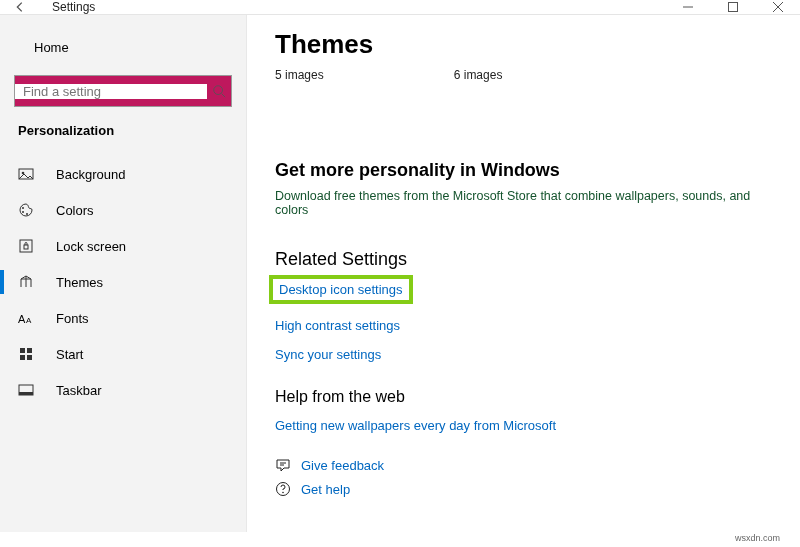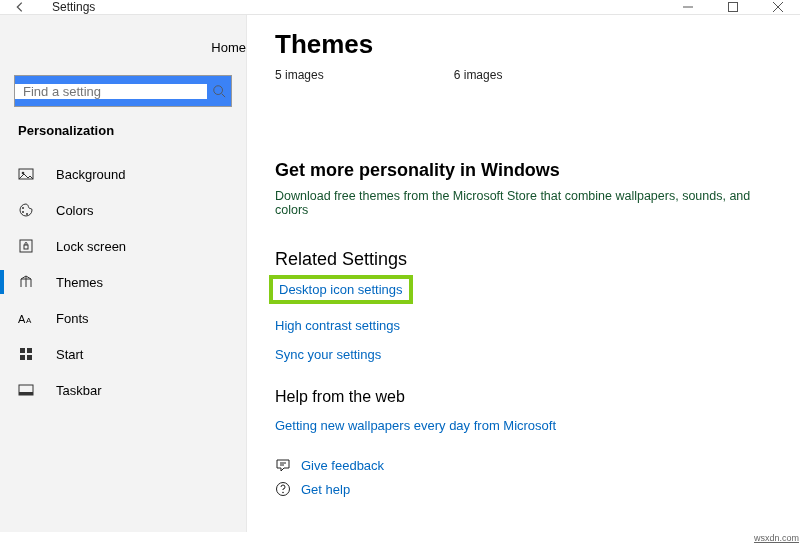--- a/index.html
+++ b/index.html
@@ -7,43 +7,43 @@
 
   .titlebar { height: 15px; display: flex; align-items: center; padding: 0 0 0 8px; border-bottom: 1px solid #e5e5e5; }
   .titlebar .back { width: 24px; height: 24px; display: flex; align-items:center; justify-content:center; color:#555; }
   .titlebar .title { font-size: 12px; padding-left: 20px; color:#222; }
   .winctrls { margin-left:auto; display:flex; }
   .winctrl { width:45px; height:30px; display:flex; align-items:center; justify-content:center; color:#555; }
   .winctrl svg { width:10px; height:10px; }
 
   .main { display:flex; height:517px; }
   .sidebar { width:247px; background:#f3f3f3; border-right:1px solid #e8e8e8; padding-top:14px; }
-  .home-row { display:flex; align-items:center; height:36px; padding-left:2px; gap:16px; font-size:13px;justify-content:flex-end; }
-  .searchbox { display:flex; align-items:center; border:1px solid #999; height:32px; margin:10px 14px 14px 14px; background:#3b82f6; }
+  .home-row { display:flex; align-items:center; height:36px; padding-left:18px; gap:16px; font-size:13px; }
+  .searchbox { display:flex; align-items:center; border:1px solid #999; height:32px; margin:10px 14px 14px 14px; background:#be185d; }
   .searchbox input { border:none; flex:1; padding:0 8px; font-size:13px; outline:none; }
   .searchbox .sicon { width:32px; display:flex; align-items:center; justify-content:center; color:#555; }
   .category { font-size:13px; font-weight:600; padding:2px 18px 18px 18px; }
   .navitem { position:relative; display:flex; align-items:center; height:36px; padding-left:18px; gap:22px; font-size:13px; }
   .navitem.active::before { content:""; position:absolute; left:0; top:6px; bottom:6px; width:4px; background:#0078d4; }
   .navitem .icon { width:16px; height:16px; display:flex; align-items:center; justify-content:center; color:#333; }
   .navitem .icon svg { width:16px; height:16px; }
 
   .content { flex:1; padding:14px 28px 10px 28px; overflow:hidden; }
   h1 { font-weight:600; font-size:26px; margin-bottom:8px; }
   .imgrow { display:flex; gap:130px; font-size:12px; color:#222; margin-bottom:78px; }
   h2 { font-weight:600; font-size:18px; margin-bottom:8px; }
   .sub { font-size:12.5px; color:#14532d; margin-bottom:32px; }
   h3 { font-weight:400; font-size:18px; margin-bottom:8px; }
   h3.sm { font-size:16px; margin-bottom:10px; }
   .link { color:#0067c0; font-size:13px; text-decoration:none; display:inline-block; margin-bottom:12px; }
   .link.highlight { border:4px solid #84cc16; padding:3px 6px; margin-left:-6px; margin-top:-3px; }
   .linkrow { display:flex; align-items:center; gap:10px; font-size:13px; color:#0067c0; margin-bottom:8px; }
   .linkrow .licon { width:16px; height:16px; display:flex; align-items:center; justify-content:center; color:#222; }
   .linkrow .licon svg { width:16px; height:16px; }
-  .footer { position:absolute; right:1px; bottom:4px; font-size:9px; color:#666;text-decoration:underline; }
+  .footer { position:absolute; right:20px; bottom:4px; font-size:9px; color:#666; }
 </style>
 </head>
 <body>
 
 <div class="titlebar">
   <div class="back">
     <svg viewBox="0 0 16 16" width="14" height="14">
         <path d="M10 3 L5 8 L10 13" stroke="#555" stroke-width="1.5" fill="none"></path>
       </svg>
   </div>

